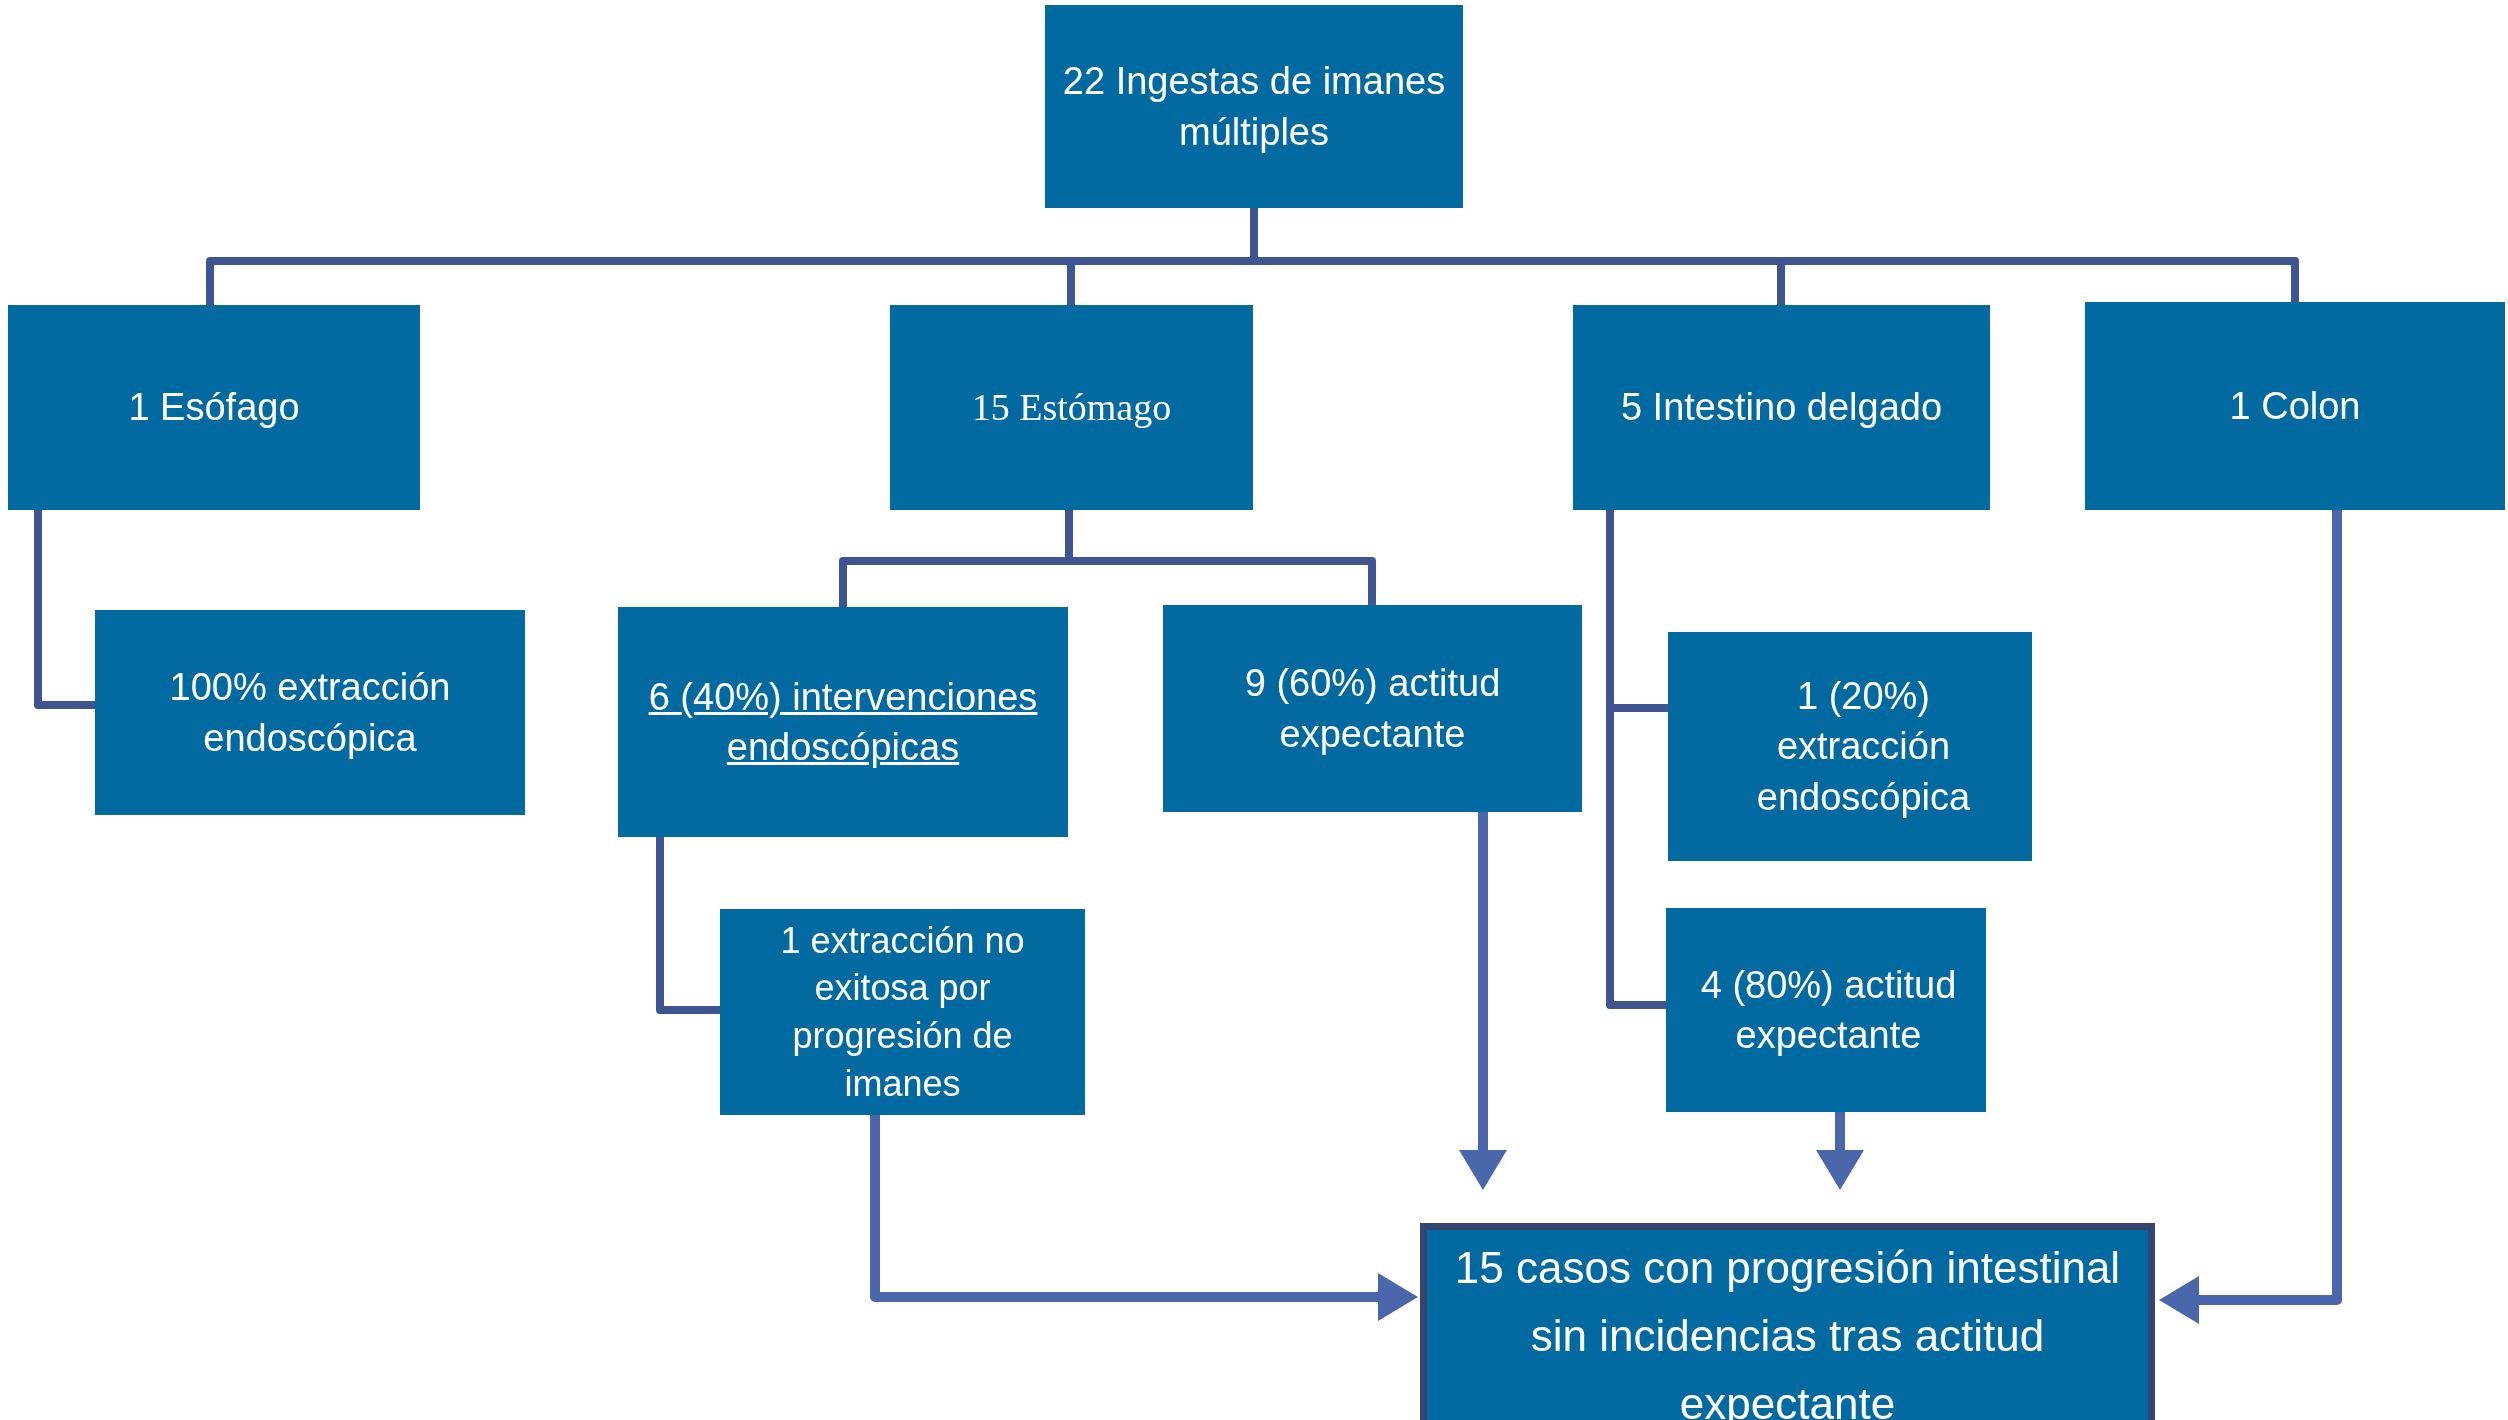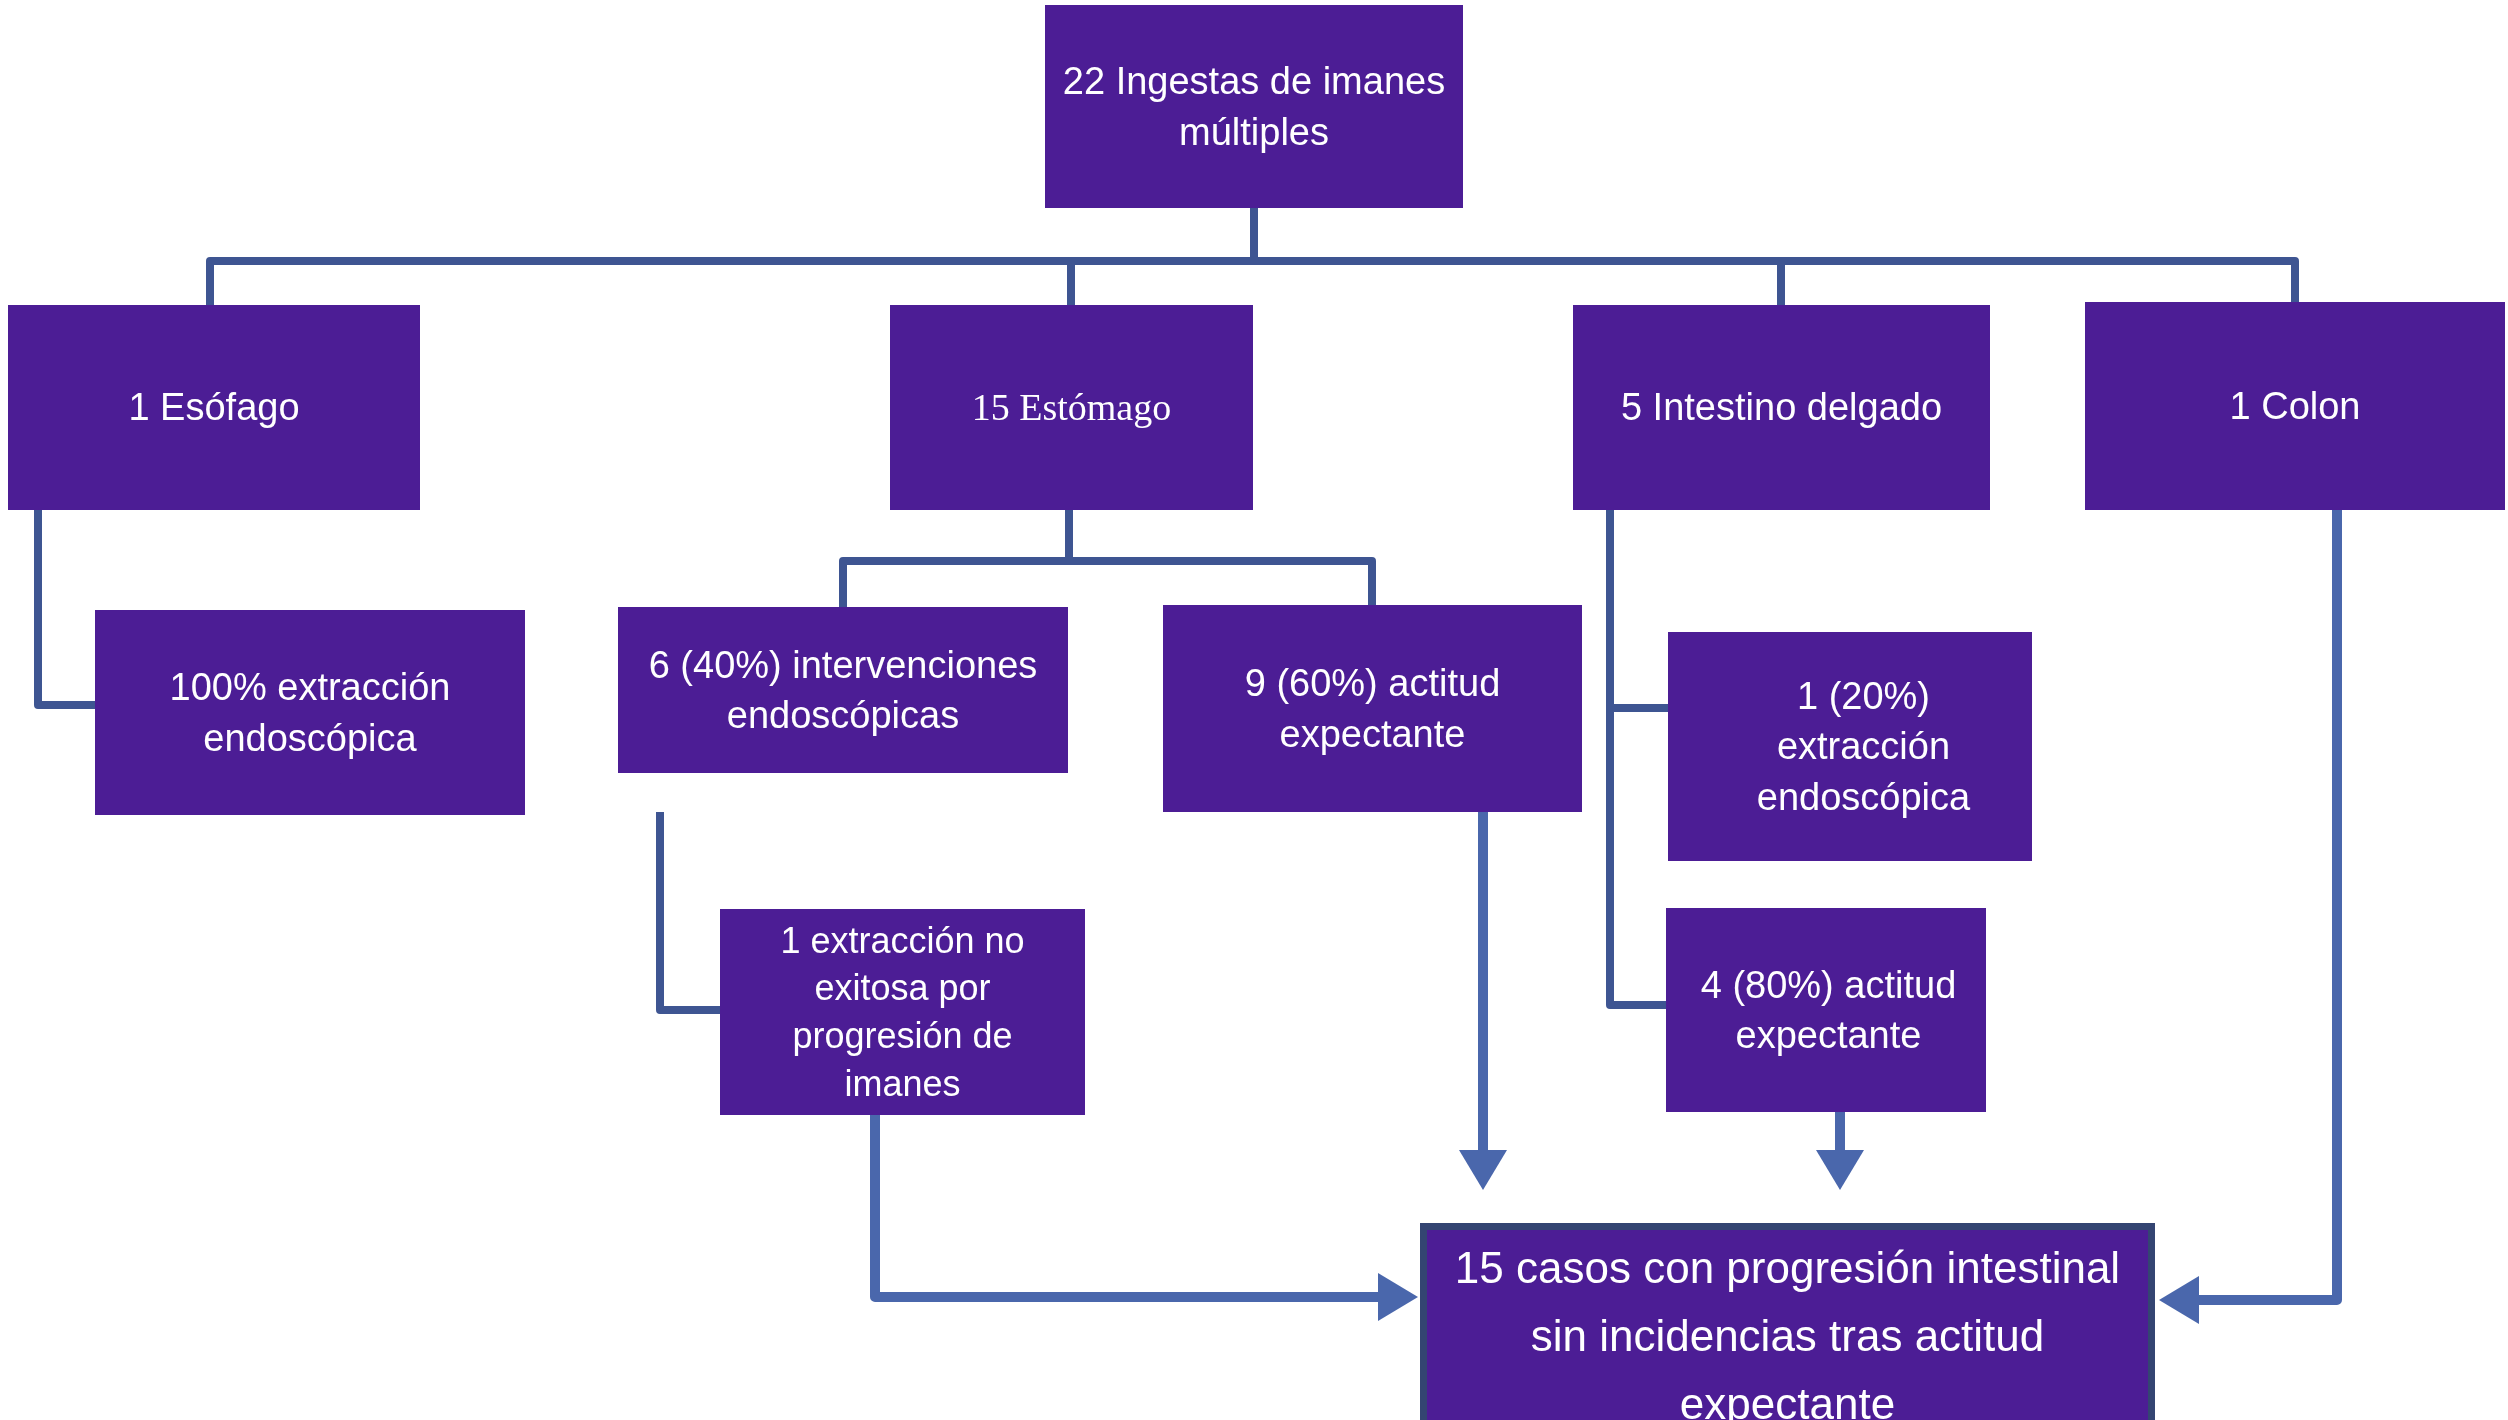--- a/index.html
+++ b/index.html
@@ -17,38 +17,38 @@
   }
   .connector-layer {
     position: absolute;
     left: 0;
     top: 0;
     width: 2508px;
     height: 1420px;
   }
   .node {
     position: absolute;
-    background: #4c1d95;
+    background: #0369a1;
     color: #ffffff;
     display: flex;
     align-items: center;
     justify-content: center;
     text-align: center;
     font-size: 38px;
     line-height: 1.32;
     padding: 8px 14px;
     box-sizing: border-box;
   }
   .n-root  { left: 1045px; top: 5px;    width: 418px; height: 203px; }
   .n-eso   { left: 8px;    top: 305px;  width: 412px; height: 205px; }
   .n-est   { left: 890px;  top: 305px;  width: 363px; height: 205px; font-family: Liberation Serif, serif; }
   .n-int   { left: 1573px; top: 305px;  width: 417px; height: 205px; }
   .n-col   { left: 2085px; top: 302px;  width: 420px; height: 208px; }
   .n-e100  { left: 95px;   top: 610px;  width: 430px; height: 205px; }
-  .n-i6    { left: 618px;  top: 607px;  width: 450px; height: 166px; }
+  .n-i6    { left: 618px;  top: 607px;  width: 450px; height: 230px; text-decoration: underline; }
   .n-a9    { left: 1163px; top: 605px;  width: 419px; height: 207px; }
   .n-e120  { left: 1668px; top: 632px;  width: 364px; height: 229px; padding-left: 41px; }
   .n-noex  { left: 720px;  top: 909px;  width: 365px; height: 206px; font-size: 36px; text-align: center; }
   .n-a4    { left: 1666px; top: 908px;  width: 320px; height: 204px; padding-left: 19px; }
   .n-final {
     left: 1420px; top: 1187px; width: 735px; height: 226px;
     border: 7px solid #344572;
     font-size: 44px;
     line-height: 1.55;
     margin-top: 36px;

